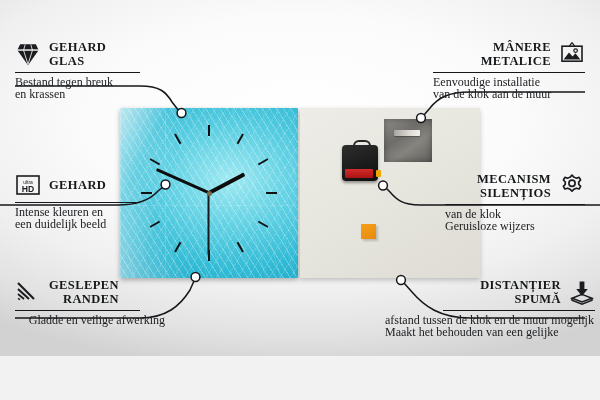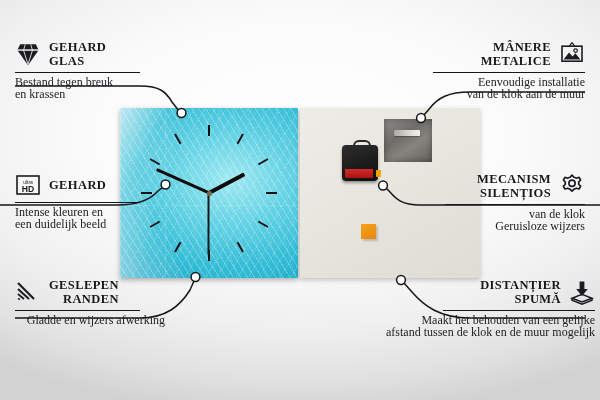--- a/index.html
+++ b/index.html
@@ -2,21 +2,21 @@
 <html><head>
 <meta charset="utf-8">
 <style>
   html,body{margin:0;padding:0;}
   body{
     width:600px;height:400px;overflow:hidden;
     font-family:"Liberation Serif", serif;
     background:#f2f2f2;
   }
   #stage{
-    position:relative;width:600px;height:400px;
+    position:relative;width:600px;height:356px;
     background:
       radial-gradient(ellipse 85% 70% at 50% 34%, #ffffff 0%, #fbfbfb 42%, #f0f0f0 68%, #e2e2e2 86%, #d2d2d2 100%);
     overflow:hidden;
   }
   
   #product{
     position:absolute;left:120px;top:108px;width:360px;height:170px;
   }
   .panel{position:absolute;top:0;height:170px;}
   #clock-front{
@@ -79,21 +79,21 @@
     background:linear-gradient(150deg,#f6a01a 0%,#e8890d 100%);
     box-shadow:2px 2px 2px rgba(0,0,0,.18);}
   
   .callout{position:absolute;}
   .callout .head{display:flex;align-items:center;gap:8px;}
   .callout.right .head{flex-direction:row-reverse;align-items:center;}
   .title{font-size:12.5px;font-weight:bold;line-height:14px;letter-spacing:.4px;color:#16181a;}
   .callout.right .title{text-align:right;}
   .rule{height:1.4px;background:#15171a;margin:4px 0 3px 0;}
   .desc{font-size:12px;line-height:12px;color:#1a1c1f;}
-  .callout.right .desc{text-align:right;}
+  .callout.right .desc{}
   .ico{width:26px;height:26px;flex:0 0 26px;display:block;}
   svg{display:block;overflow:visible;}
   #leaders{position:absolute;left:0;top:0;width:600px;height:400px;pointer-events:none;}
 </style>
 </head>
 <body>
 
 <div id="stage">
 
   <div id="product">
@@ -207,21 +207,21 @@
           <path d="M3 19.3 L5 20.6" stroke-width="1.4"></path>
         </svg>
       </span>
       <div class="title">
         <div>GESLEPEN</div>
         <div>RANDEN</div>
       </div>
     </div>
     <div class="rule" style="width:125px;"></div>
     <div class="desc">
-      <div>Gladde en wijzers afwerking</div>
+      <div>Gladde en veilige afwerking</div>
     </div>
   </div>
 
   <div class="callout right" style="right:15px;top:40px;width:152px;">
     <div class="head">
       <span class="ico">
         <svg viewBox="0 0 26 26" fill="none" stroke="#1a1c1f">
           <path d="M13 1.5 L10.4 5.2 M13 1.5 L15.6 5.2" stroke-width="1.3"></path>
           <rect x="3" y="5.2" width="20" height="15" stroke-width="1.6"></rect>
           <path d="M4.6 18.6 L10 11.4 L13.6 15.6 L16.4 12.2 L21.4 18.6 Z" fill="#1a1c1f" stroke="none"></path>
@@ -272,18 +272,18 @@
           <path d="M3 19.2 v2.1 L13 25.1 L23 21.3 v-2.1" fill="none" stroke="#1a1c1f" stroke-width="1.5"></path>
         </svg>
       </span>
       <div class="title">
         <div>DISTANȚIER</div>
         <div>SPUMĂ</div>
       </div>
     </div>
     <div class="rule" style="width:152px;margin-left:auto;"></div>
     <div class="desc" style="width:210px;margin-left:-58px;">
+      <div>afstand tussen de klok en de muur mogelijk</div>
       <div>Maakt het behouden van een gelijke</div>
-      <div>afstand tussen de klok en de muur mogelijk</div>
     </div>
   </div>
 
 </div>
 
 </body></html>

